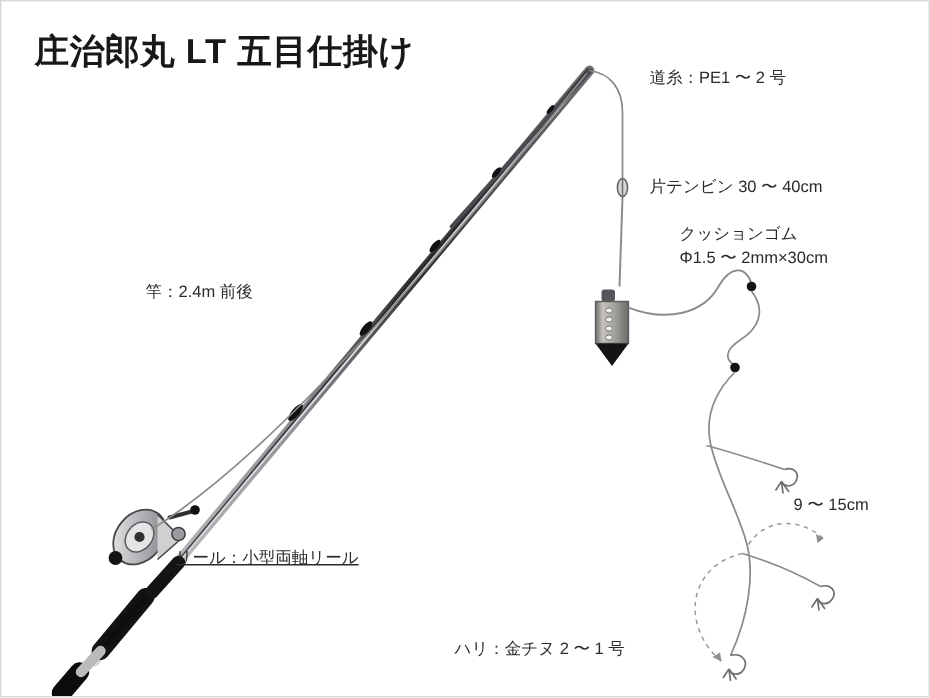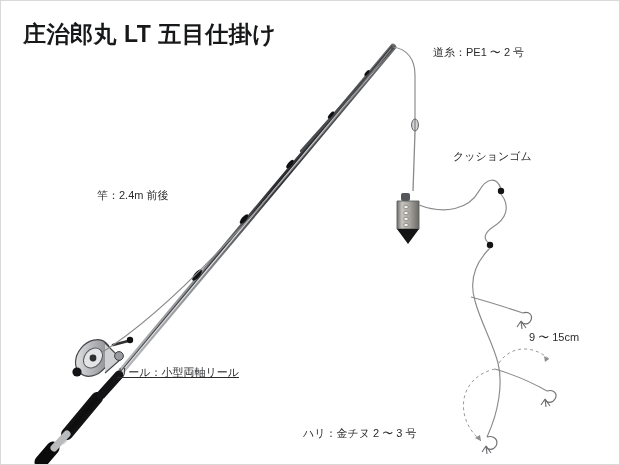--- a/index.html
+++ b/index.html
@@ -171,29 +171,31 @@
       <path d="M 548 358 l -5 -3 l 1 6 z"></path>
       <path d="M 480 440 l -1 -6 l -5 3 z"></path>
     </g>
 
   </svg>
 
   <div class="title">庄治郎丸 LT 五目仕掛け</div>
 
   <div class="lbl" style="left:432px; top:44px;">道糸：PE1 〜 2 号</div>
 
+  <div class="lbl" style="left:432px; top:117px;">片テンビン 30 〜 40cm</div>
 
   <div class="lbl two-line" style="left:452px; top:148px;">
     <span>クッションゴム</span>
+    <span class="l2">Φ1.5 〜 2mm×30cm</span>
   </div>
 
   <div class="lbl" style="left:96px; top:187px;text-align:center;">竿：2.4m 前後</div>
 
 
 
   <div class="lbl" style="left:528px; top:329px;">9 〜 15cm</div>
 
 
   <div class="lbl" style="left:116px; top:364px;text-decoration:underline;">リール：小型両軸リール</div>
 
-  <div class="lbl" style="left:302px; top:425px;">ハリ：金チヌ 2 〜 3 号</div>
+  <div class="lbl" style="left:302px; top:425px;">ハリ：金チヌ 2 〜 1 号</div>
 
 </div>
 
 </body></html>

